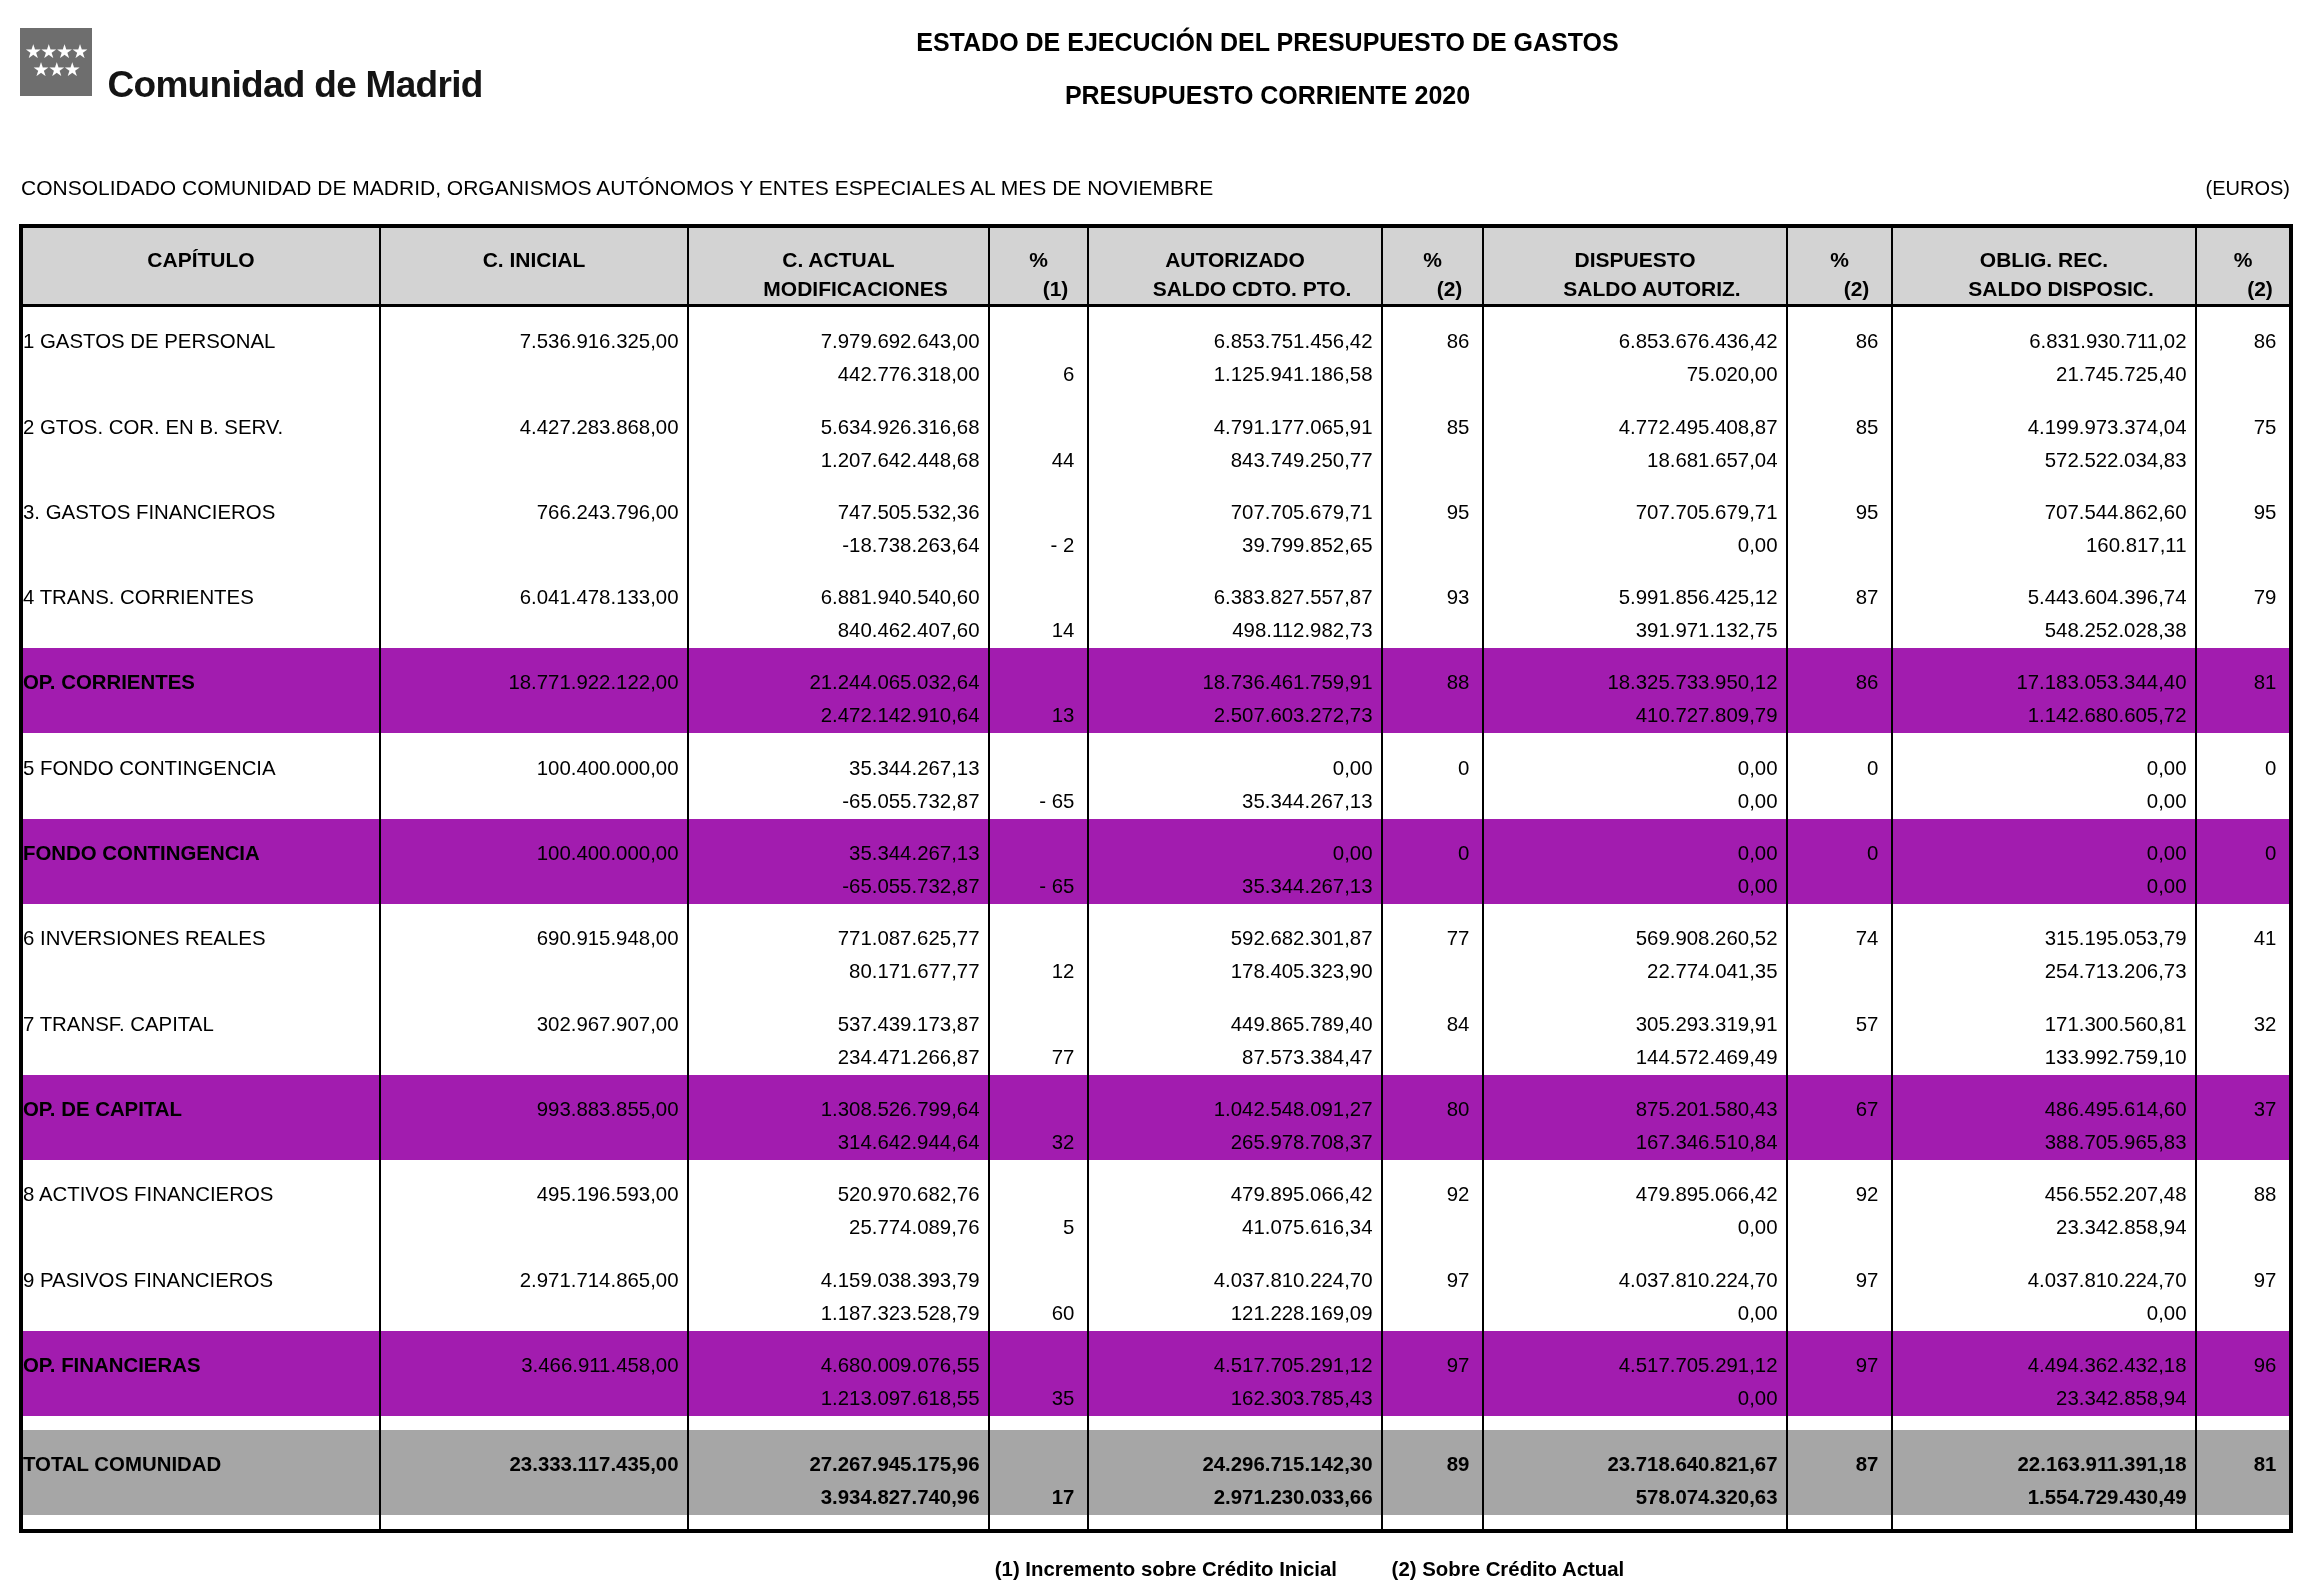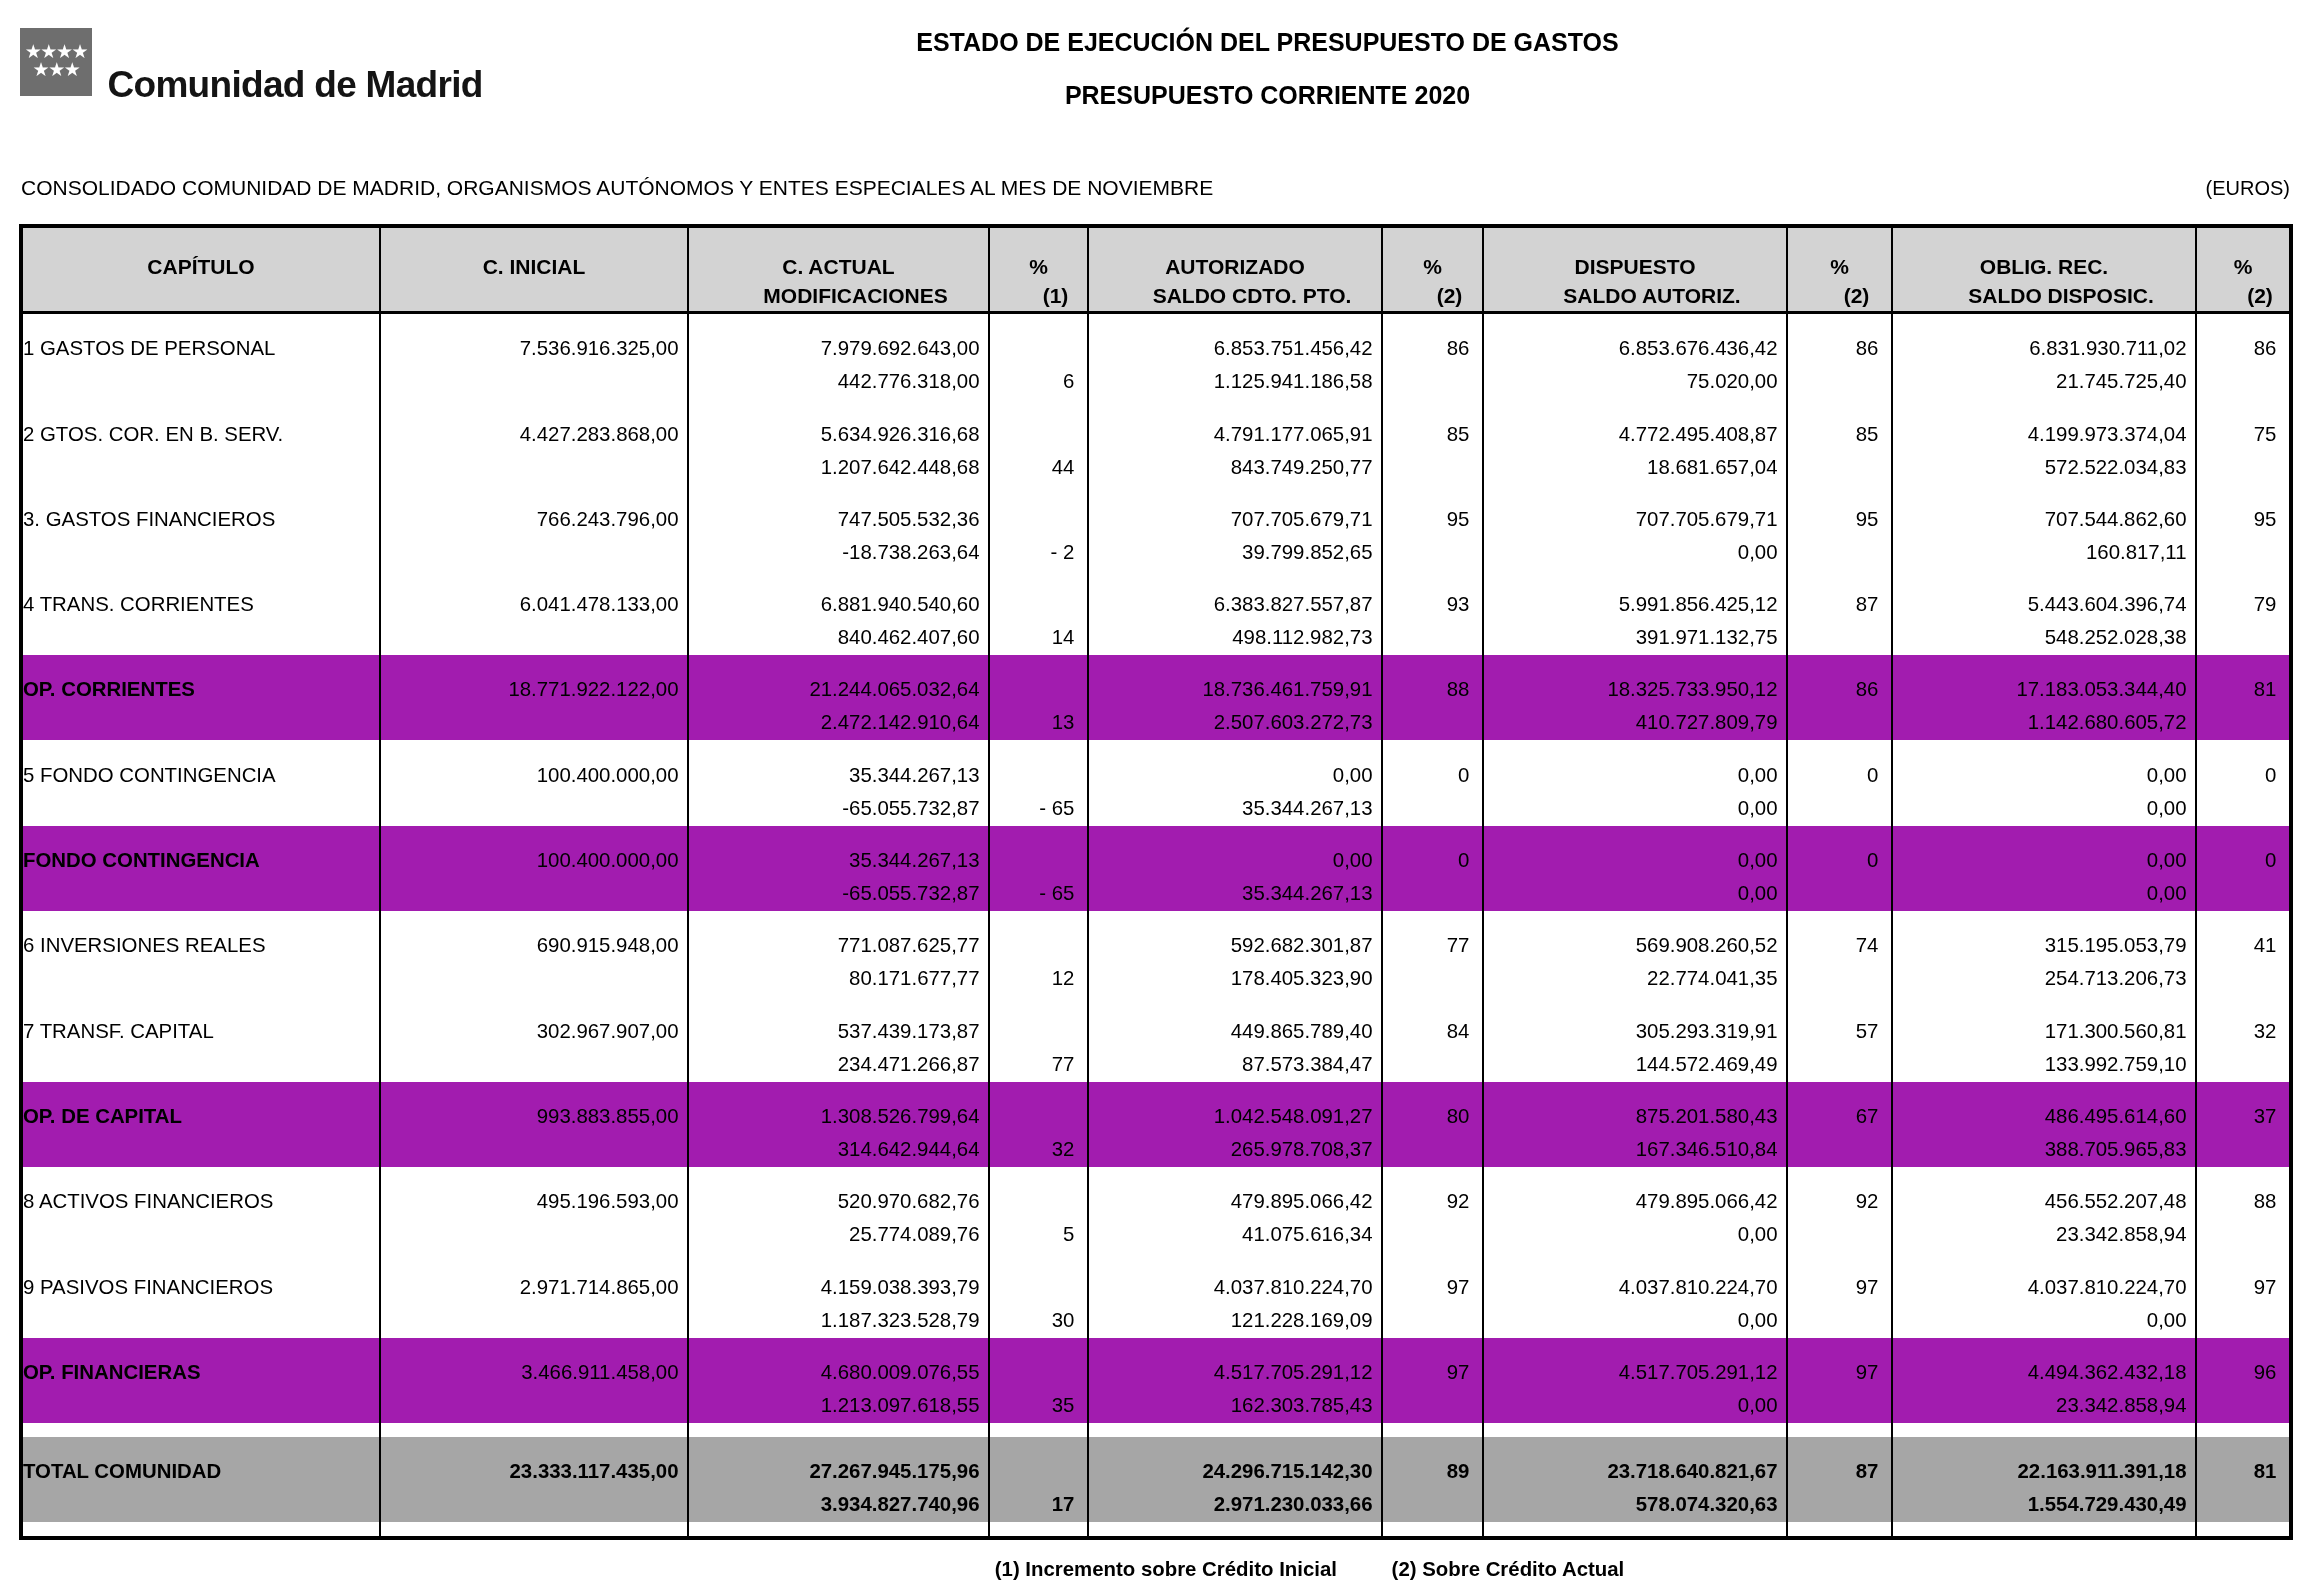--- a/index.html
+++ b/index.html
@@ -23,21 +23,21 @@
   #subtitle-left{position:absolute;left:21px;top:176px;font-size:21px;}
   #subtitle-right{position:absolute;right:17px;top:177px;font-size:20px;}
 
   
   #exec-table{position:absolute;left:19px;top:224px;width:2269px;
               border-collapse:collapse;table-layout:fixed;border:4.2px solid #000;}
   #exec-table th,#exec-table td{border-left:2.1px solid #000;padding:0;vertical-align:top;overflow:hidden;}
   #exec-table th:first-child,#exec-table td:first-child{border-left:none;}
   #exec-table thead th{background:#d3d3d3;border-bottom:3.5px solid #000;
                        font-size:21px;font-weight:bold;text-align:center;}
-  .h1{margin-top:25px;height:28px;line-height:28px;}
+  .h1{margin-top:18px;height:28px;line-height:28px;}
   .h2{height:30px;line-height:30px;margin-left:34px;}
 
   .l1{margin-top:18.3px;height:32px;line-height:32px;font-size:20.4px;white-space:nowrap;}
   .l2{height:35px;line-height:35px;font-size:20.4px;white-space:nowrap;}
   td.label .l1,td.label .l2{text-align:left;}
   td.num .l1,td.num .l2{text-align:right;padding-right:8.5px;}
   td.pct .l1,td.pct .l2{text-align:right;padding-right:12.7px;}
 
   tr.subtotal{background:#a21caf;}
   tr.subtotal td.label{font-weight:bold;}
@@ -598,21 +598,21 @@
           <td class="num">
             <div class="l1">2.971.714.865,00</div>
             <div class="l2"></div>
           </td>
           <td class="num">
             <div class="l1">4.159.038.393,79</div>
             <div class="l2">1.187.323.528,79</div>
           </td>
           <td class="pct">
             <div class="l1"></div>
-            <div class="l2">30</div>
+            <div class="l2">60</div>
           </td>
           <td class="num">
             <div class="l1">4.037.810.224,70</div>
             <div class="l2">121.228.169,09</div>
           </td>
           <td class="pct">
             <div class="l1">97</div>
             <div class="l2"></div>
           </td>
           <td class="num">

